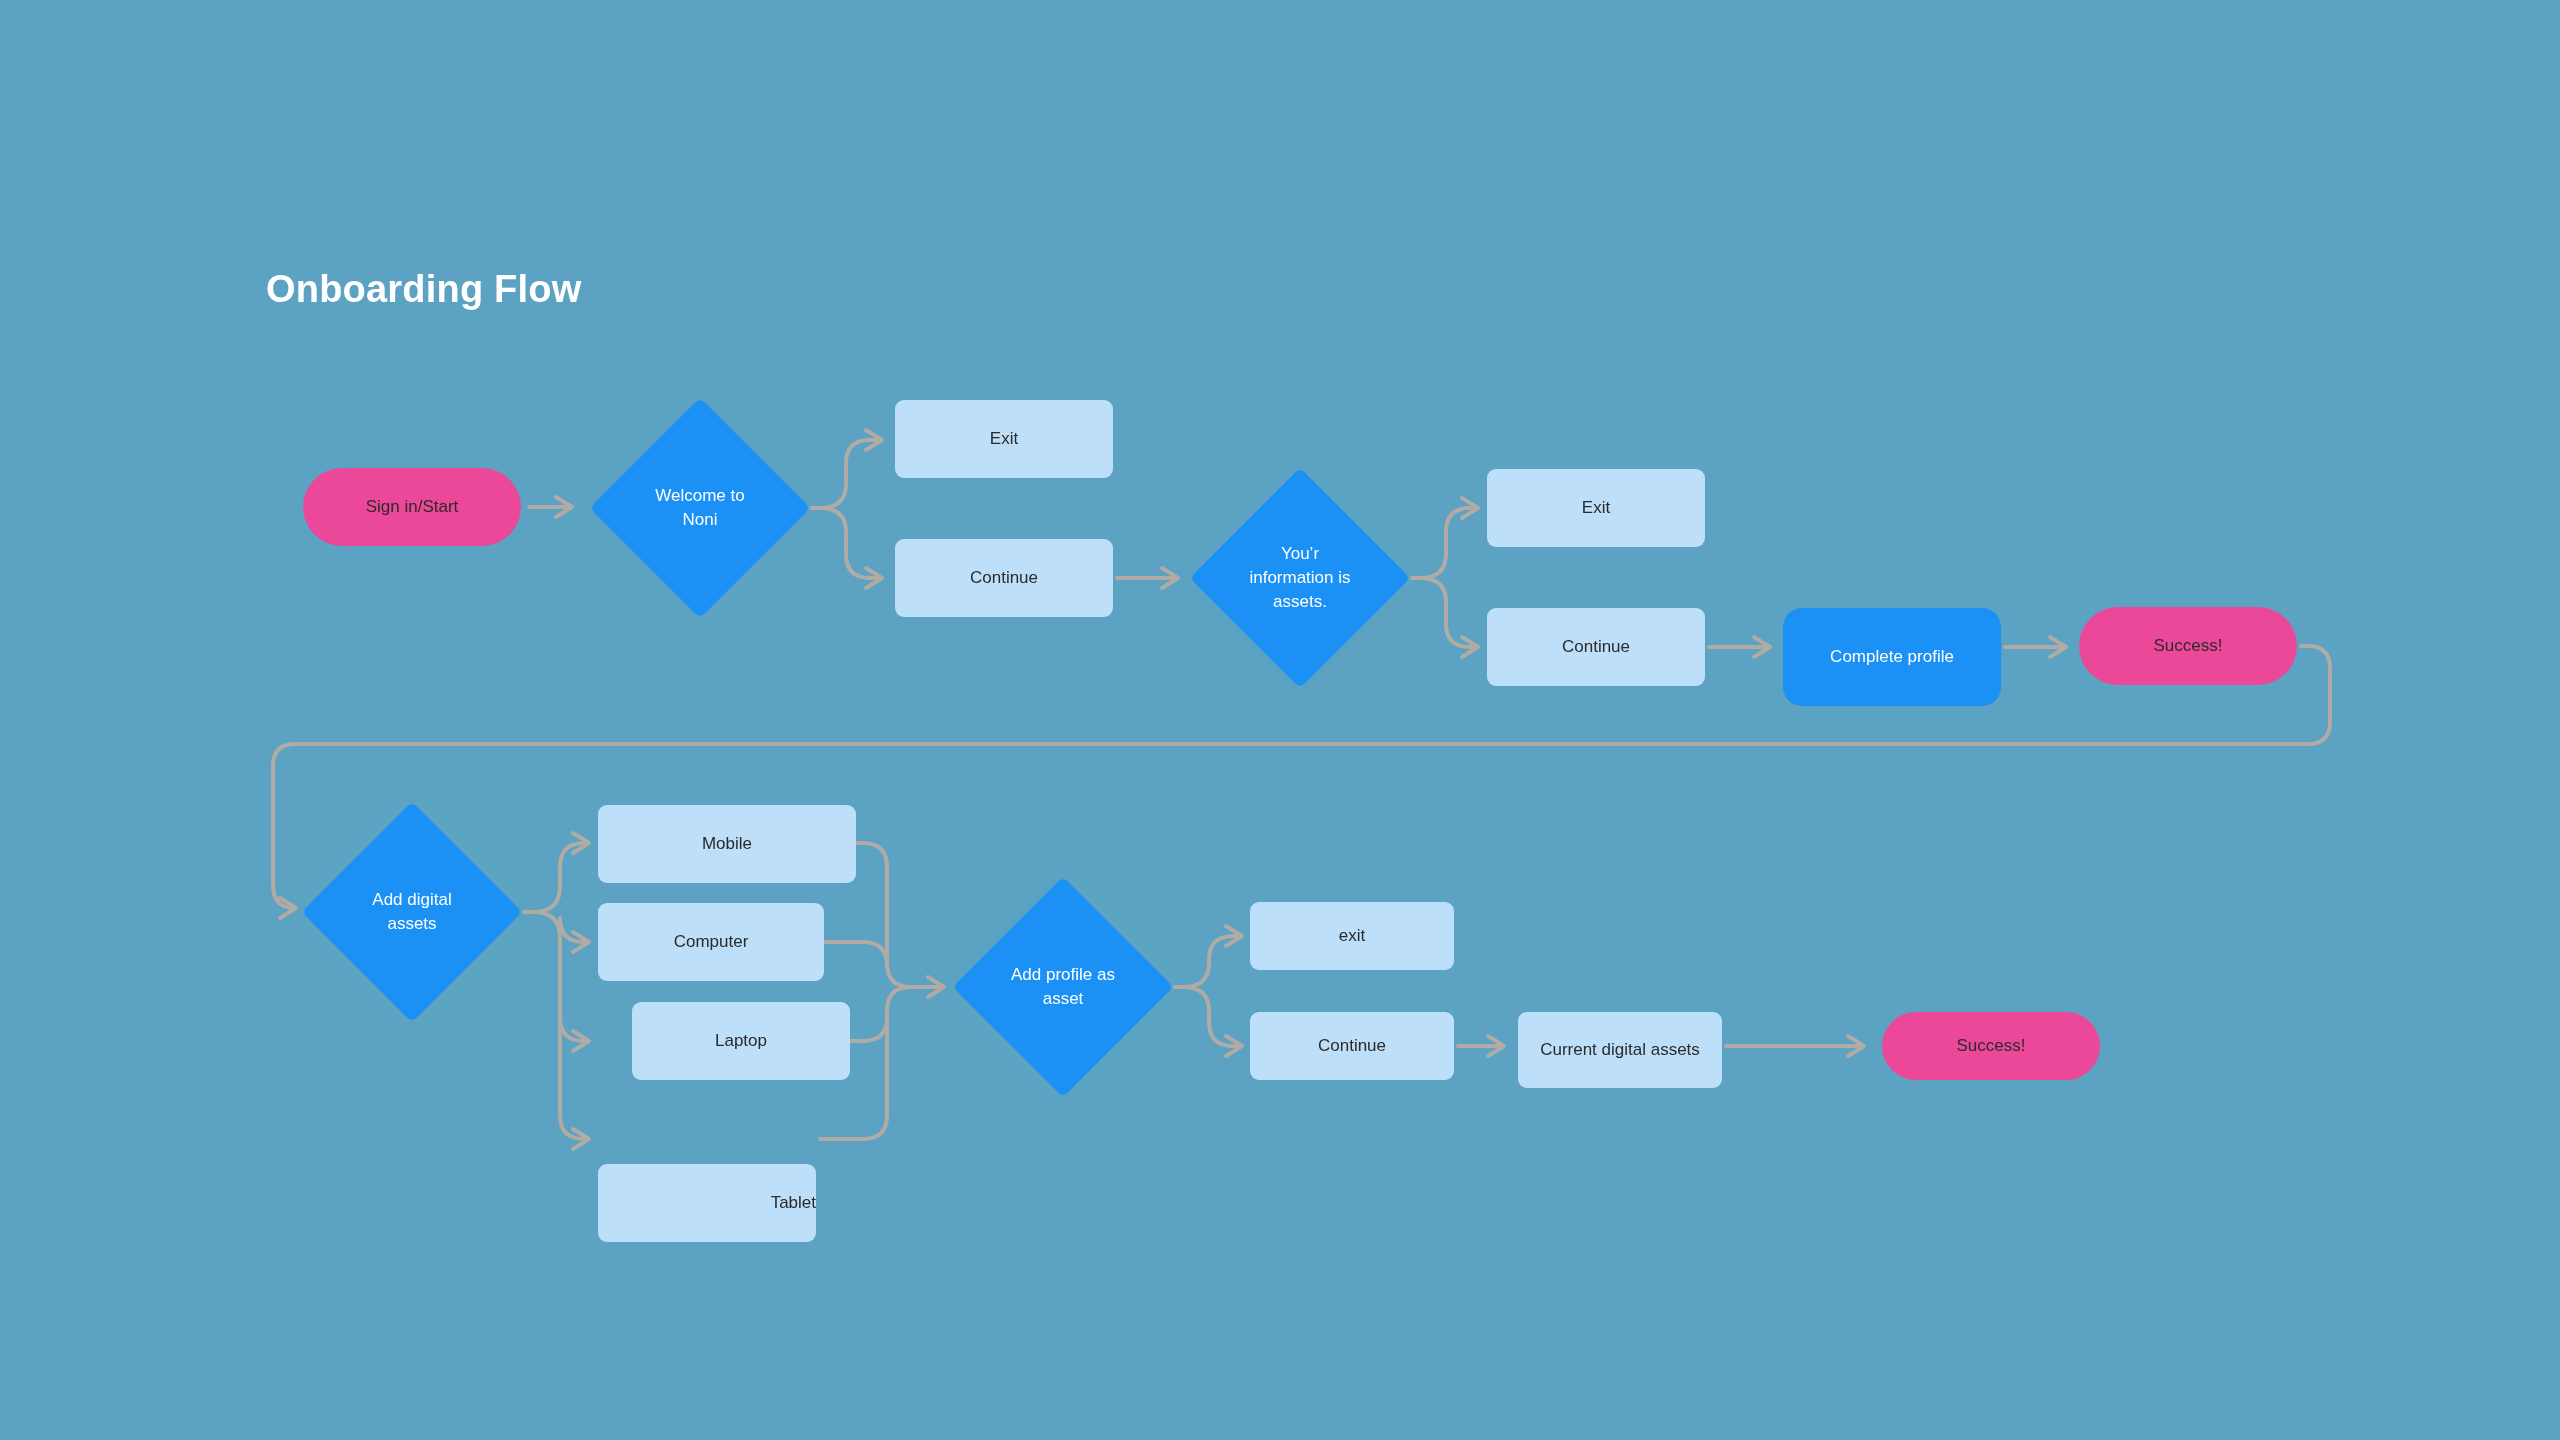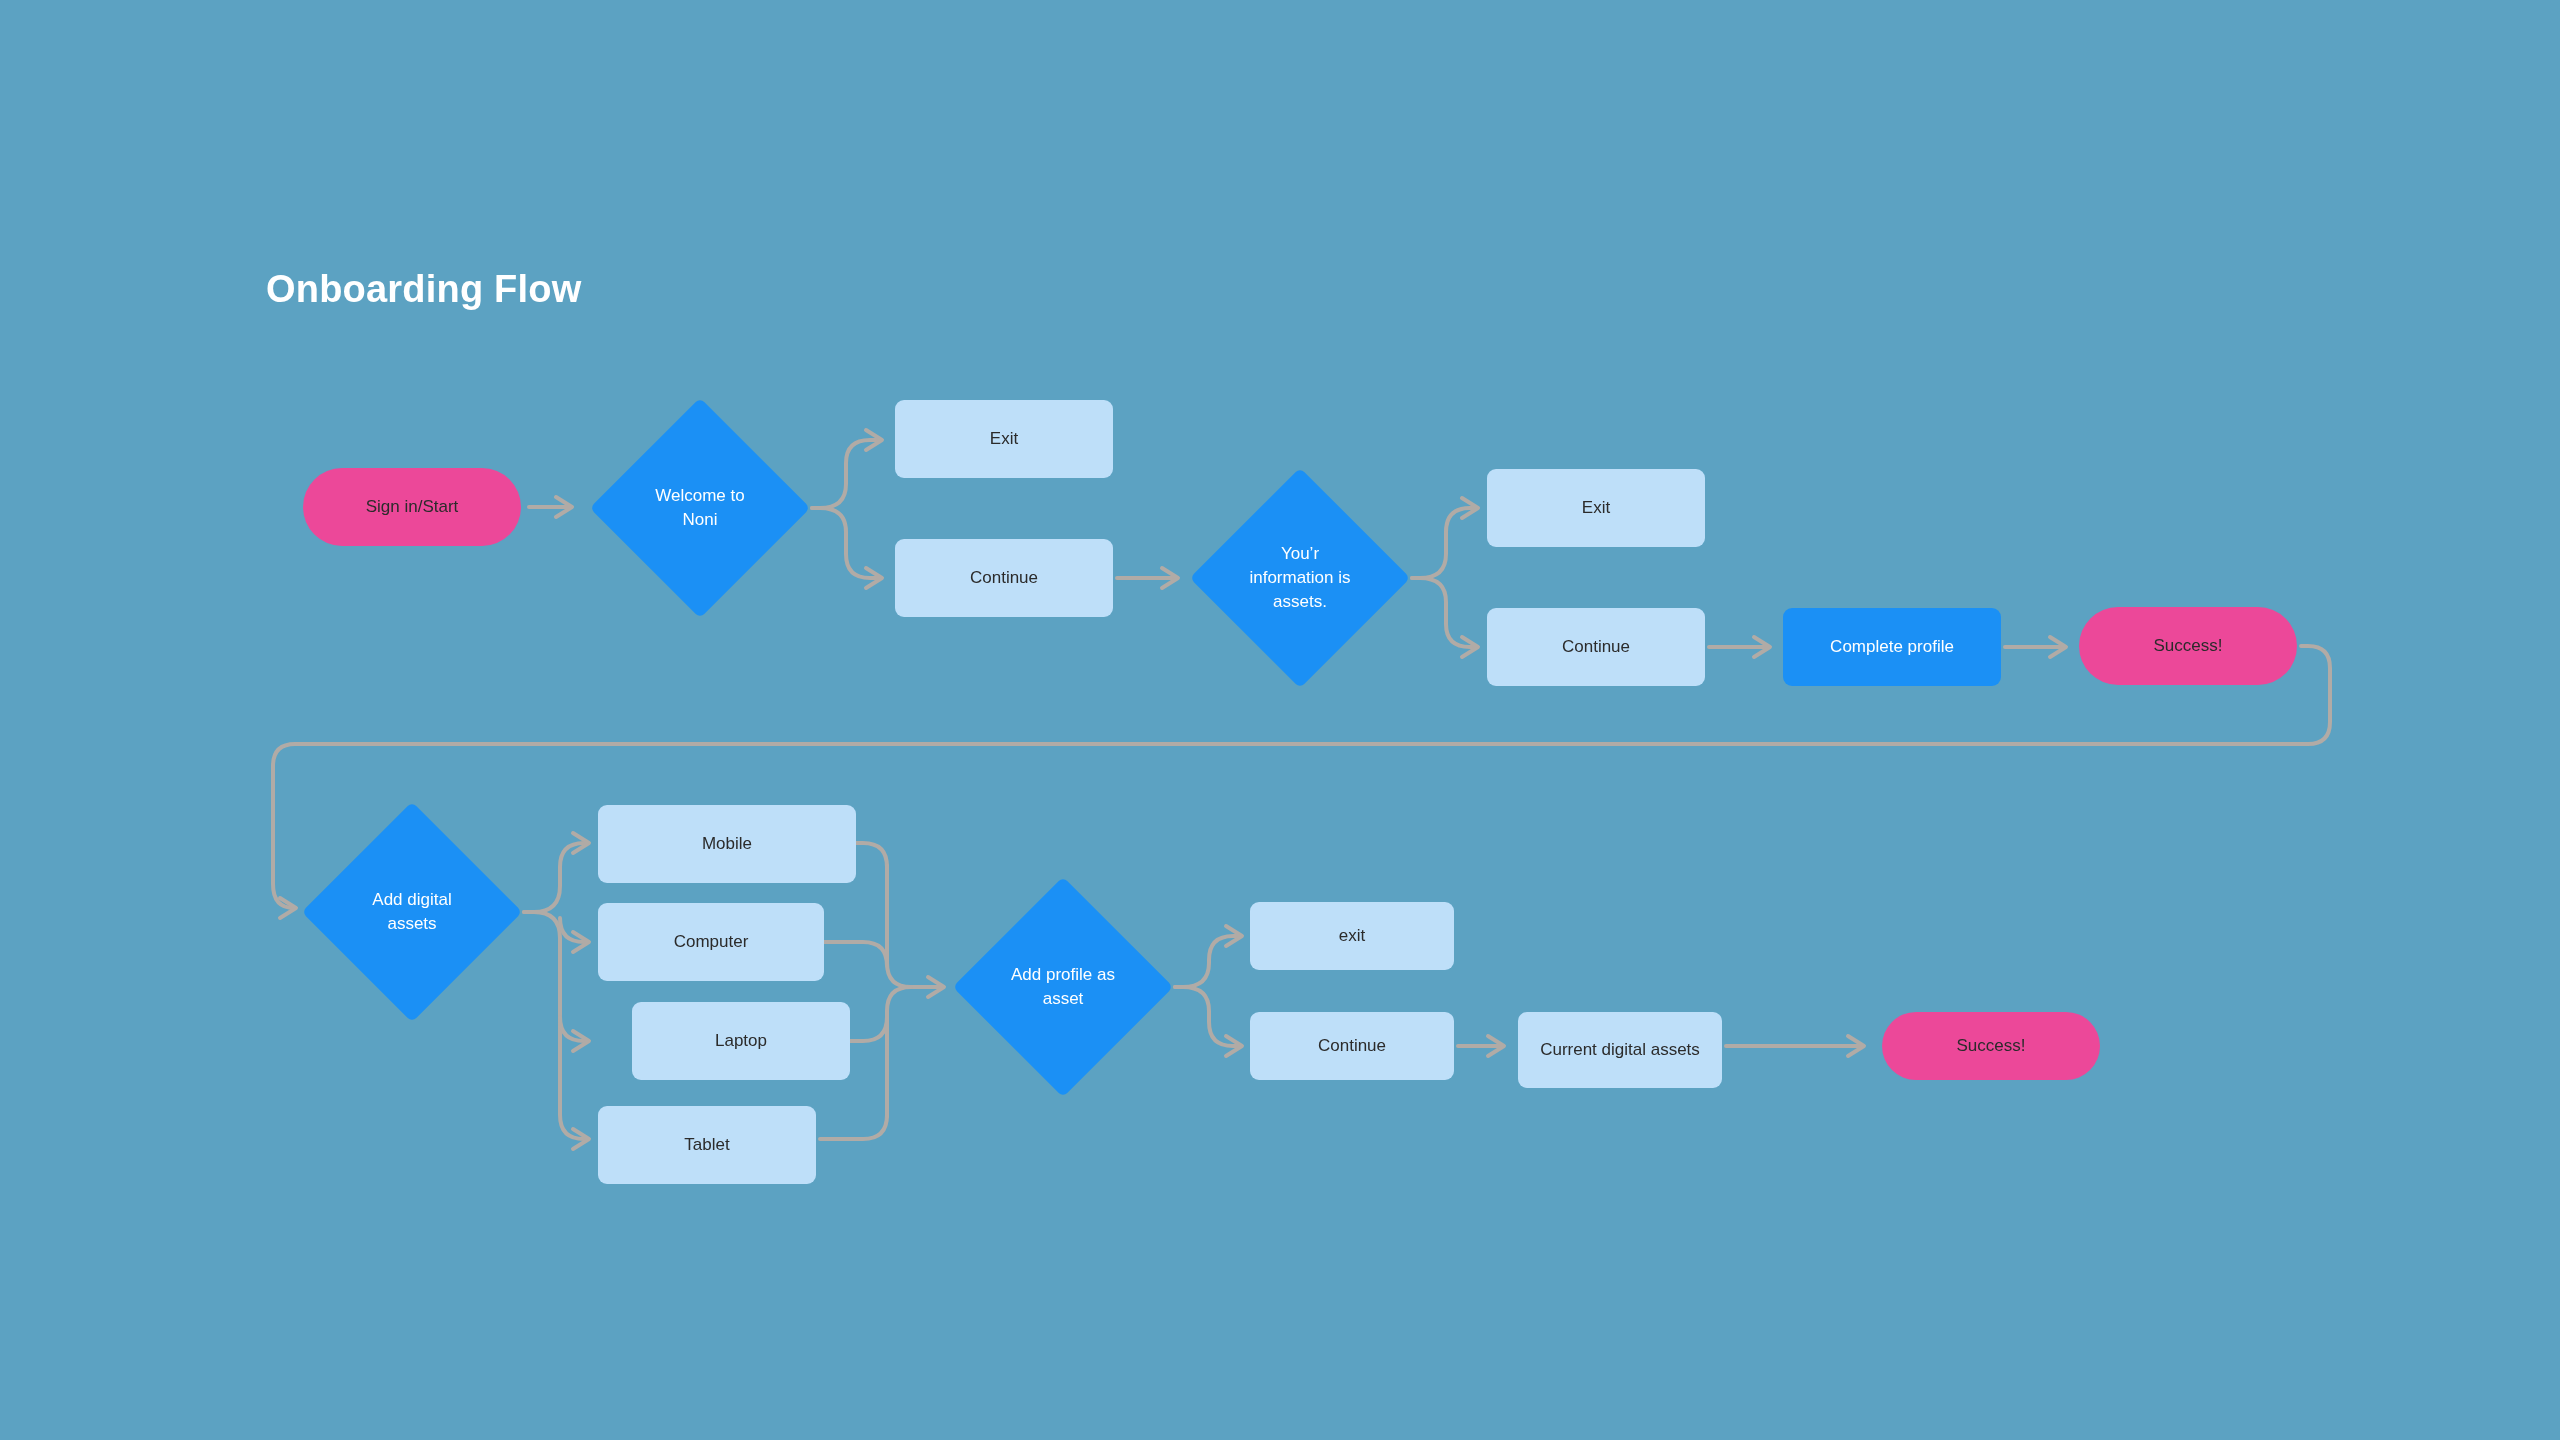--- a/index.html
+++ b/index.html
@@ -83,27 +83,27 @@
     white-space: normal;
   }
   
   .n-signin    { left: 303px;  top: 468px;  width: 218px; height: 78px; }
   .n-welcome   { left: 590px;  top: 398px; }
   .n-exit1     { left: 895px;  top: 400px;  width: 218px; height: 78px; }
   .n-continue1 { left: 895px;  top: 539px;  width: 218px; height: 78px; }
   .n-secured   { left: 1190px; top: 468px; }
   .n-exit2     { left: 1487px; top: 469px;  width: 218px; height: 78px; }
   .n-continue2 { left: 1487px; top: 608px;  width: 218px; height: 78px; }
-  .n-complete  { left: 1783px; top: 608px;  width: 218px; height: 78px; }
+  .n-complete  { left: 1783px; top: 608px;  width: 218px; height: 98px; border-radius: 19px; }
   .n-success1  { left: 2079px; top: 607px;  width: 218px; height: 78px; }
   .n-adddigital{ left: 302px;  top: 802px; }
   .n-mobile    { left: 598px;  top: 805px;  width: 258px; height: 78px; }
   .n-computer  { left: 598px;  top: 903px;  width: 226px; height: 78px; }
   .n-laptop    { left: 598px;  top: 1002px; width: 218px; height: 78px; margin-left: 34px; }
-  .n-tablet    { left: 598px;  top: 1106px; width: 218px; height: 78px; }
+  .n-tablet    { left: 598px;  top: 1164px; width: 218px; height: 78px; justify-content: flex-end; }
   .n-adddevice { left: 953px;  top: 877px; }
   .n-exit3     { left: 1250px; top: 902px;  width: 204px; height: 68px; }
   .n-continue3 { left: 1250px; top: 1012px; width: 204px; height: 68px; }
   .n-current   { left: 1518px; top: 1012px; width: 204px; height: 76px; }
   .n-success2  { left: 1882px; top: 1012px; width: 218px; height: 68px; border-radius: 34px; }
 </style>
 </head>
 <body>
 
 <div id="canvas">

